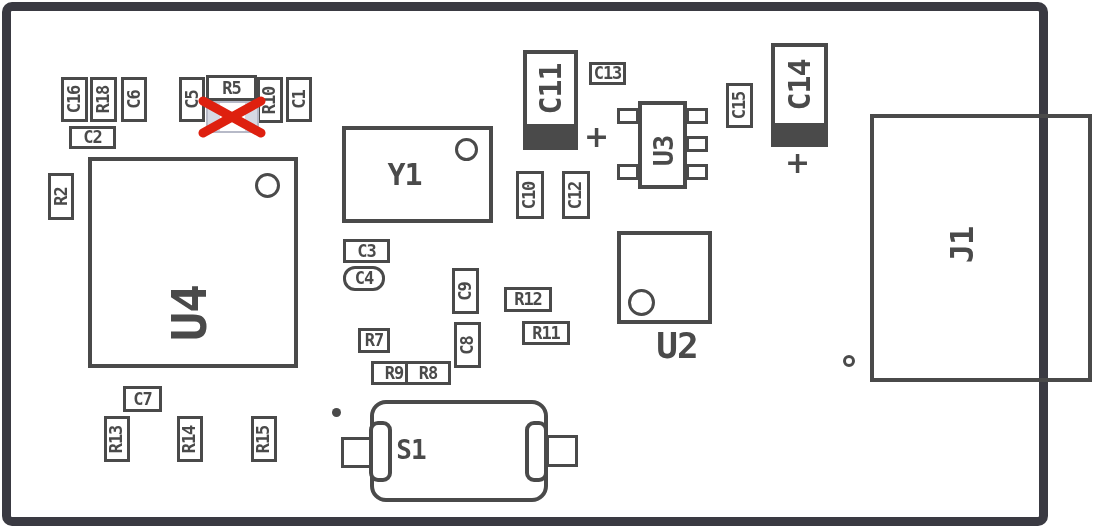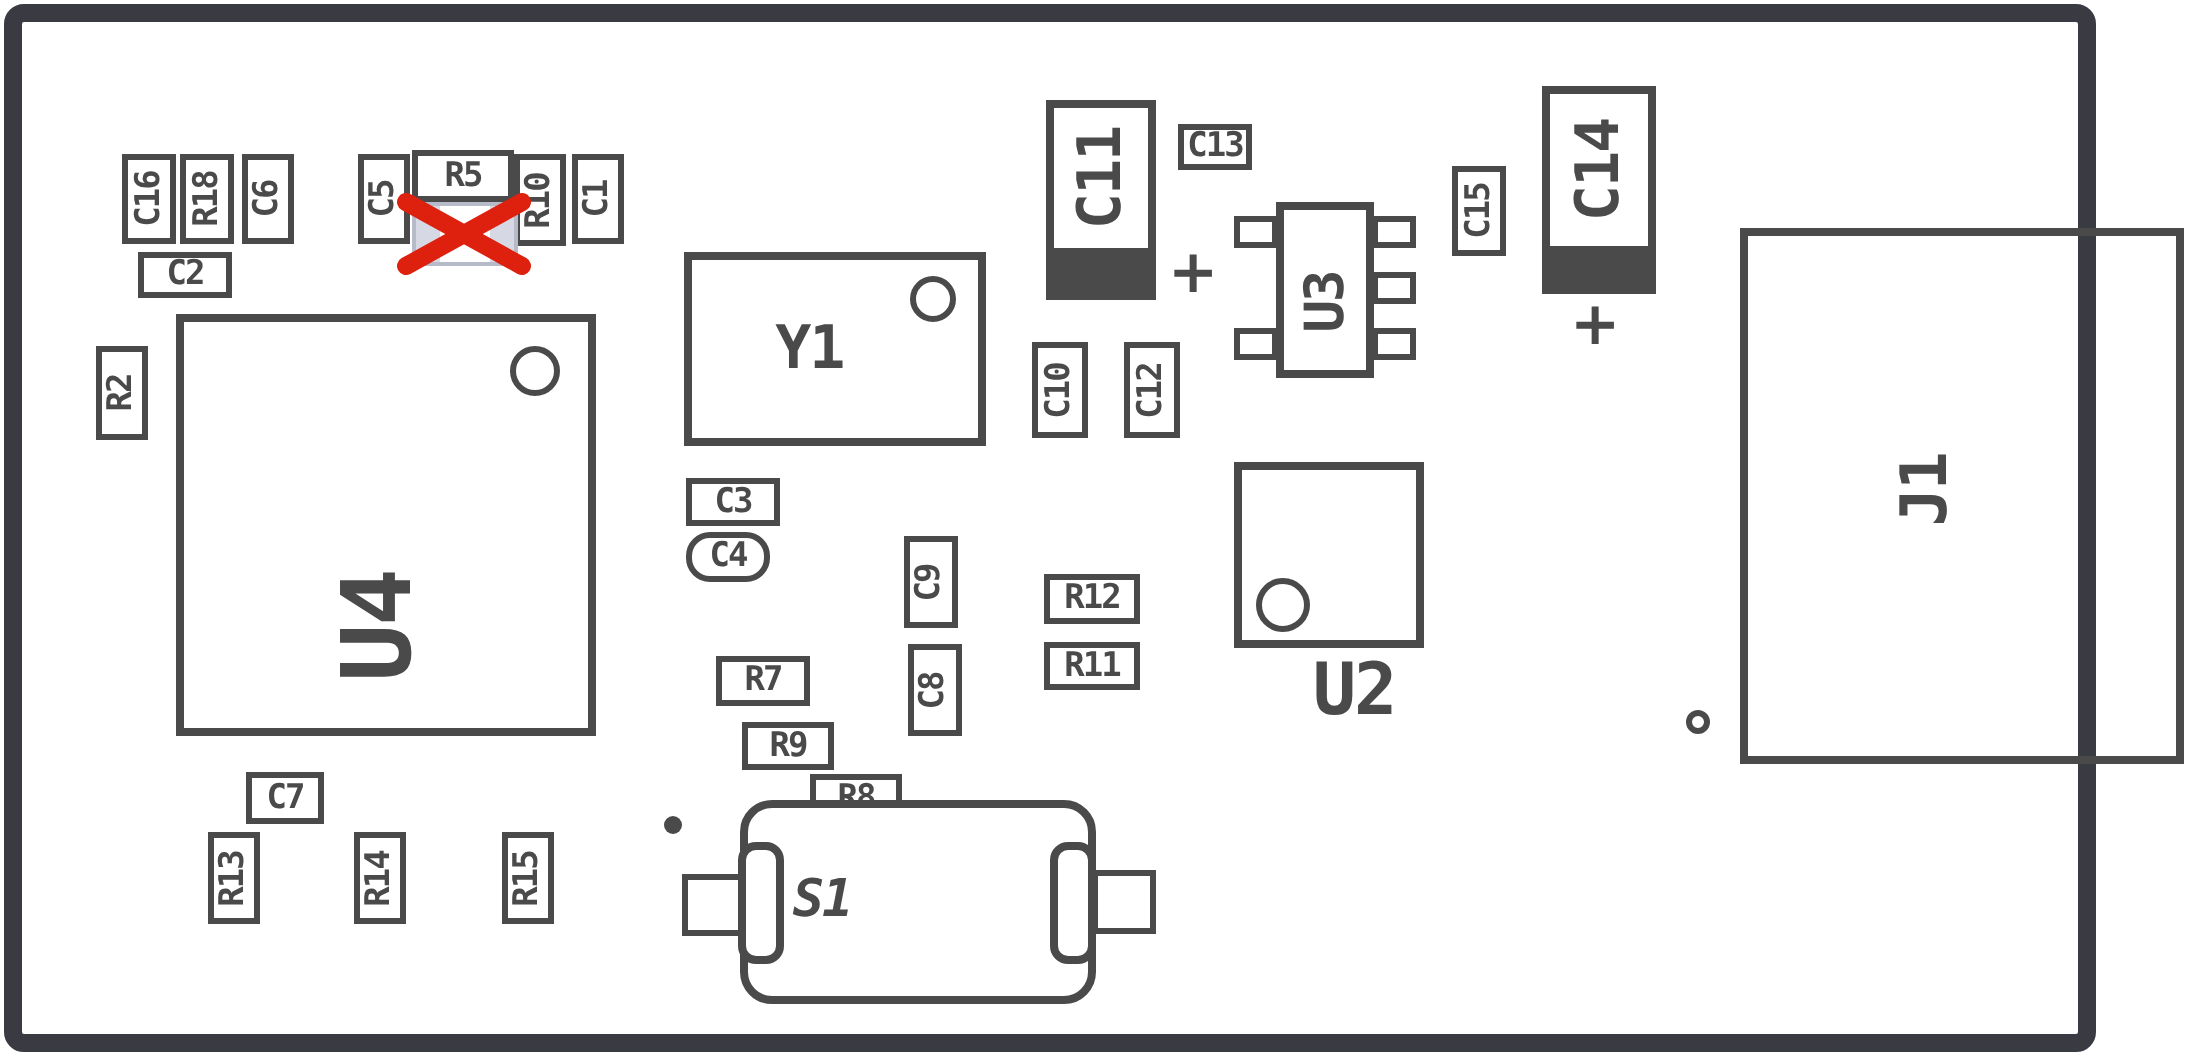--- a/index.html
+++ b/index.html
@@ -107,27 +107,27 @@
   </div>
 <div class="abs chip h-chip" style="left:343px;top:266px;width:42px;height:25px;border-radius:12px;">
     <span>C4</span>
   </div>
 <div class="abs chip v-chip" style="left:452px;top:268px;width:27px;height:46px;">
     <span>C9</span>
   </div>
 <div class="abs chip v-chip" style="left:454px;top:322px;width:27px;height:46px;">
     <span>C8</span>
   </div>
-<div class="abs chip h-chip" style="left:358px;top:328px;width:47px;height:25px;">
+<div class="abs chip h-chip" style="left:358px;top:328px;width:32px;height:25px;">
     <span>R7</span>
   </div>
 <div class="abs chip h-chip" style="left:371px;top:361px;width:46px;height:24px;">
     <span>R9</span>
   </div>
-<div class="abs chip h-chip" style="left:405px;top:361px;width:46px;height:24px;margin-top:26px;">
+<div class="abs chip h-chip" style="left:405px;top:361px;width:46px;height:24px;">
     <span>R8</span>
   </div>
 
 <div class="abs part" style="left:523px;top:50px;width:55px;height:100px;">
   <div class="cap-fill" style="height:22px;"></div>
   <span class="part-label rot" style="left:50%;top:38%;font-size:30px;">C11</span>
 </div>
 <div class="abs polarity" style="left:584px;top:122px;">+</div>
 <div class="abs chip h-chip" style="left:589px;top:62px;width:37px;height:23px;">
     <span>C13</span>
@@ -150,40 +150,40 @@
 
 <div class="abs chip v-chip" style="left:726px;top:83px;width:27px;height:45px;">
     <span>C15</span>
   </div>
 <div class="abs part" style="left:771px;top:43px;width:57px;height:104px;">
   <div class="cap-fill" style="height:20px;"></div>
   <span class="part-label rot" style="left:50%;top:40%;font-size:30px;">C14</span>
 </div>
 <div class="abs polarity" style="left:785px;top:148px;">+</div>
 
-<div class="abs chip h-chip" style="left:522px;top:287px;width:48px;height:25px;">
+<div class="abs chip h-chip" style="left:504px;top:287px;width:48px;height:25px;">
     <span>R12</span>
   </div>
 <div class="abs chip h-chip" style="left:522px;top:321px;width:48px;height:24px;">
     <span>R11</span>
   </div>
 <div class="abs part" style="left:617px;top:231px;width:95px;height:93px;">
   <div class="circle" style="position:absolute;left:7px;bottom:4px;width:21px;height:21px;"></div>
 </div>
 <div class="abs part-label" style="left:635px;top:346px;font-size:36px;margin-left:42px;">U2</div>
 
 <div class="abs part transparent" style="left:870px;top:114px;width:222px;height:268px;">
   <span class="part-label rot" style="left:41%;top:49%;font-size:32px;">J1</span>
 </div>
 <div class="abs circle" style="left:843px;top:355px;width:12px;height:12px;"></div>
 
 <div class="abs pin" style="left:341px;top:437px;width:32px;height:31px;"></div>
 <div class="abs pin" style="left:546px;top:435px;width:32px;height:32px;"></div>
 <div class="abs part rounded" style="left:370px;top:400px;width:178px;height:102px;">
-  <span class="part-label" style="left:37px;top:46px;font-size:26px;font-style:italic;">S1</span>
+  <span class="part-label" style="left:37px;top:46px;font-size:26px;">S1</span>
 </div>
 <div class="abs pill" style="left:369px;top:421px;width:23px;height:61px;"></div>
 <div class="abs pill" style="left:525px;top:421px;width:23px;height:61px;"></div>
 <div class="abs dot" style="left:332px;top:408px;width:9px;height:9px;"></div>
 
 <div class="abs chip h-chip" style="left:123px;top:386px;width:39px;height:26px;">
     <span>C7</span>
   </div>
 <div class="abs chip v-chip" style="left:104px;top:416px;width:26px;height:46px;">
     <span>R13</span>

